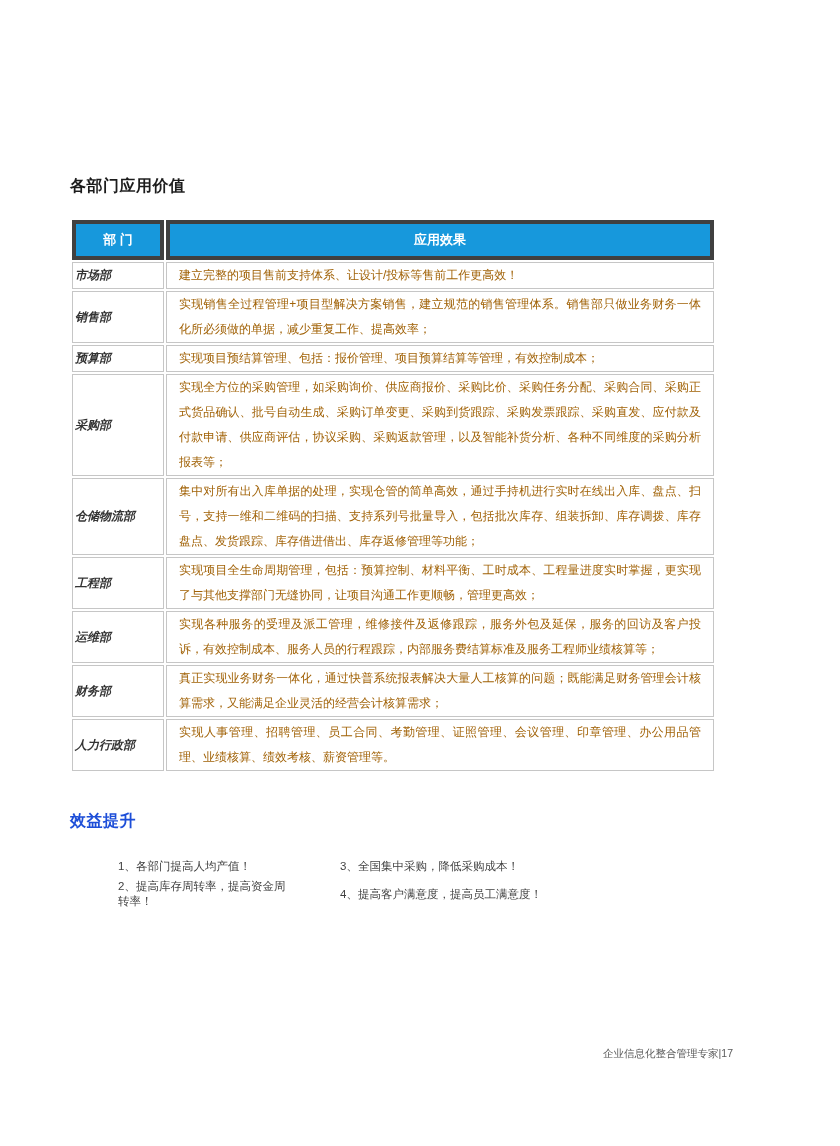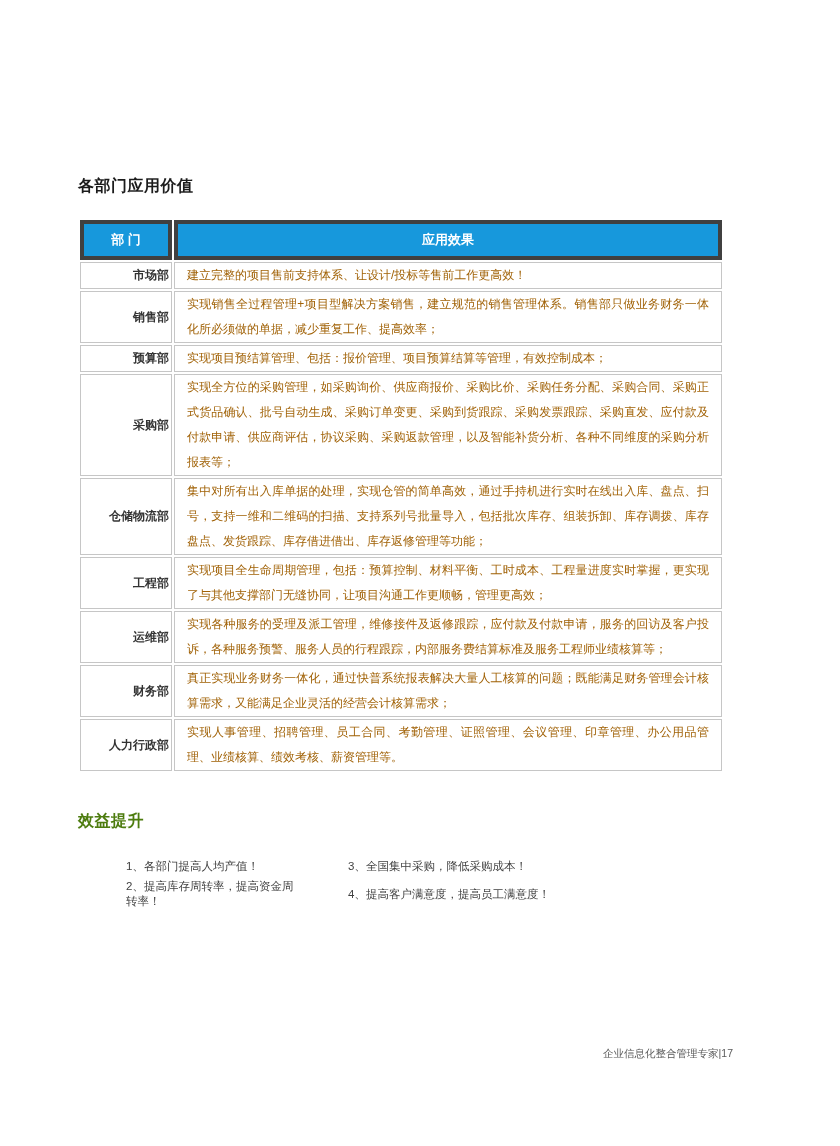--- a/index.html
+++ b/index.html
@@ -7,21 +7,21 @@
   .page {
     position: relative;
     width: 840px;
     height: 1146px;
     background: #ffffff;
     font-family: "Liberation Sans", "DejaVu Sans", sans-serif;
     overflow: hidden;
   }
   .content {
     position: absolute;
-    left: 78px;
+    left: 70px;
     top: 176px;
     width: 646px;
   }
   .page-title {
     font-size: 16px;
     font-weight: bold;
     color: #1c1c1c;
     margin: 0 0 21px 0;
     letter-spacing: 0.5px;
   }
@@ -38,40 +38,41 @@
     font-size: 13px;
     font-weight: bold;
     padding: 7px 4px;
     text-align: center;
   }
   .dept-table td {
     border: 1px solid #c6c6c6;
     background: #ffffff;
   }
   td.dept-cell {
-    text-align: right;
+    text-align: left;
     vertical-align: middle;
     font-size: 12px;
     font-weight: bold;
     color: #333333;
     padding: 4px 2px;
+    font-style: italic;
   }
   td.effect-cell {
     font-size: 12px;
     color: #a16207;
     line-height: 25px;
     padding: 0 12px;
     text-align: justify;
     vertical-align: middle;
   }
   .benefits { margin-top: 38px; }
   .benefits-title {
     font-size: 16px;
     font-weight: bold;
-    color: #4d7c0f;
+    color: #1d4ed8;
     margin: 0 0 20px 0;
     letter-spacing: 0.5px;
   }
   .benefits-grid {
     display: grid;
     grid-template-columns: 222px 1fr;
     grid-template-rows: repeat(2, 28px);
     grid-auto-flow: column;
     align-items: center;
   }
@@ -130,21 +131,21 @@
         <tr>
           <td class="dept-cell">仓储物流部</td>
           <td class="effect-cell">集中对所有出入库单据的处理，实现仓管的简单高效，通过手持机进行实时在线出入库、盘点、扫号，支持一维和二维码的扫描、支持系列号批量导入，包括批次库存、组装拆卸、库存调拨、库存盘点、发货跟踪、库存借进借出、库存返修管理等功能；</td>
         </tr>
         <tr>
           <td class="dept-cell">工程部</td>
           <td class="effect-cell">实现项目全生命周期管理，包括：预算控制、材料平衡、工时成本、工程量进度实时掌握，更实现了与其他支撑部门无缝协同，让项目沟通工作更顺畅，管理更高效；</td>
         </tr>
         <tr>
           <td class="dept-cell">运维部</td>
-          <td class="effect-cell">实现各种服务的受理及派工管理，维修接件及返修跟踪，应付款及付款申请，服务的回访及客户投诉，各种服务预警、服务人员的行程跟踪，内部服务费结算标准及服务工程师业绩核算等；</td>
+          <td class="effect-cell">实现各种服务的受理及派工管理，维修接件及返修跟踪，服务外包及延保，服务的回访及客户投诉，有效控制成本、服务人员的行程跟踪，内部服务费结算标准及服务工程师业绩核算等；</td>
         </tr>
         <tr>
           <td class="dept-cell">财务部</td>
           <td class="effect-cell">真正实现业务财务一体化，通过快普系统报表解决大量人工核算的问题；既能满足财务管理会计核算需求，又能满足企业灵活的经营会计核算需求；</td>
         </tr>
         <tr>
           <td class="dept-cell">人力行政部</td>
           <td class="effect-cell">实现人事管理、招聘管理、员工合同、考勤管理、证照管理、会议管理、印章管理、办公用品管理、业绩核算、绩效考核、薪资管理等。</td>
         </tr>
       </tbody>

